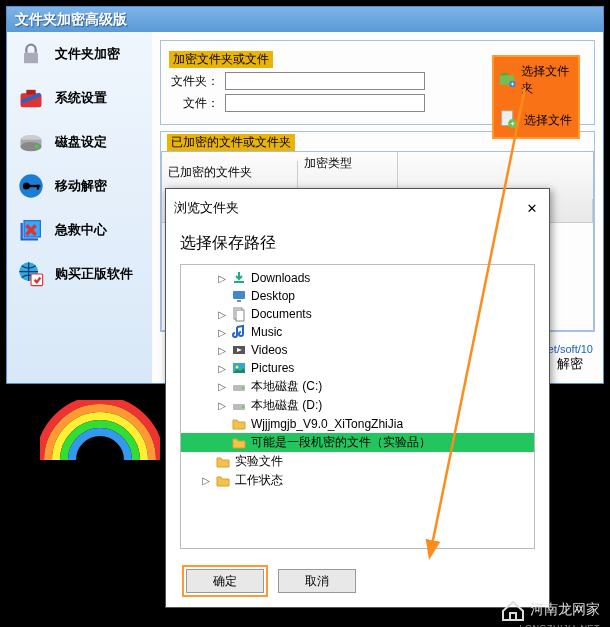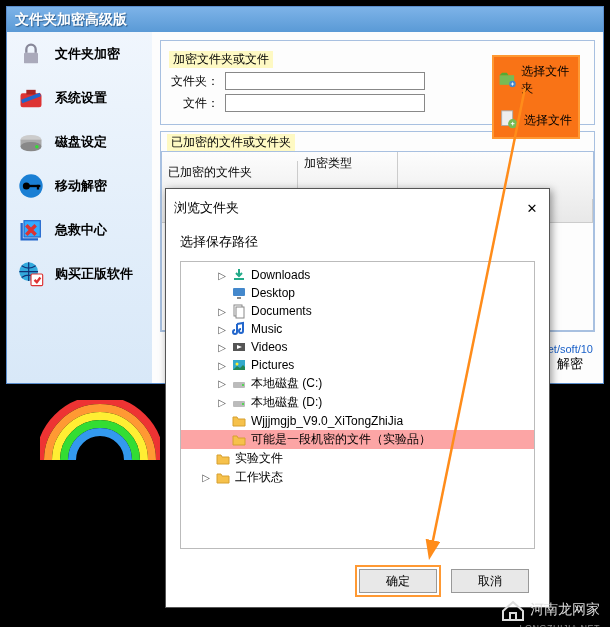--- a/index.html
+++ b/index.html
@@ -9,47 +9,47 @@
 .titlebar { height: 25px; background: linear-gradient(#7db3e8,#5a9ad6); display: flex; align-items: center; padding: 0 8px; }
 .titlebar-text { color: #fff; font-size: 14px; font-weight: bold; text-shadow: 1px 1px 1px #2a5a8a; }
 
 .sidebar { position: absolute; left: 0; top: 25px; width: 145px; bottom: 0; background: linear-gradient(#f0f6fd,#d8e8f8); font-weight: bold; }
 .sidebar-item { display: flex; align-items: center; padding: 8px 10px; cursor: pointer; gap: 10px; }
 .sidebar-icon { width: 28px; height: 28px; display: flex; align-items: center; justify-content: center; }
 .sidebar-label { font-size: 13px; }
 
 .content { position: absolute; left: 145px; top: 25px; right: 0; bottom: 0; background: #fdfdfd; padding: 8px; }
 .fieldset { border: 1px solid #a8c0e0; padding: 8px; margin-bottom: 6px; }
-.fieldset-legend { font-size: 12px; padding: 0 4px; background: #fef9c3; margin-top: -14px; display: inline-block; }
+.fieldset-legend { font-size: 12px; padding: 0 4px; background: #eab308; margin-top: -14px; display: inline-block; }
 .form-row { display: flex; align-items: center; margin: 4px 0; gap: 6px; }
 .form-label { font-size: 12px; width: 50px; text-align: right; }
 .form-input { border: 1px solid #888; height: 18px; width: 200px; font-size: 12px; padding: 0 2px; }
 .side-buttons { position: absolute; right: 14px; top: 14px; width: 88px; border: 2px solid #ff9933; background: #f97316; }
 .side-btn { display: flex; align-items: center; gap: 4px; padding: 6px 4px; font-size: 12px; cursor: pointer; }
 .side-btn svg { width: 22px; height: 22px; }
 
 .table-area { border: 1px solid #a8c0e0; height: 180px; overflow: hidden; }
 .table-header { display: flex; background: linear-gradient(#fdfdfd,#e8e8e8); border-bottom: 1px solid #ccc; }
 .th { font-size: 12px; padding: 3px 6px; border-right: 1px solid #ccc; }
 .th1 { width: 136px; margin-top: 9px; } .th2 { width: 100px; } .th3 { width: 110px; } .th4 { flex: 1; margin-top: 47px; }
 
 .bottom-actions { position: absolute; bottom: 10px; right: 20px; display: flex; gap: 24px; }
 .action-link { font-size: 13px; cursor: pointer; }
 .url-text { position: absolute; bottom: 28px; right: 10px; font-size: 11px; color: #1a60c8; }
 
 .browse-dialog { position: absolute; left: 165px; top: 188px; width: 385px; height: 420px; background: #fff; border: 1px solid #555; box-shadow: 2px 2px 8px rgba(0,0,0,0.4); z-index: 10; display: flex; flex-direction: column; }
 .dlg-title { display: flex; justify-content: space-between; align-items: center; padding: 10px 8px; font-size: 13px; }
 .dlg-close { width: 18px; height: 18px; cursor: pointer; display: flex; align-items: center; justify-content: center; }
-.dlg-subtitle { padding: 6px 14px 10px; font-size: 13px; }
+.dlg-subtitle { padding: 6px 14px 10px; font-size: 16px; }
 .tree-container { flex: 1; margin: 0 14px 10px; border: 1px solid #bbb; overflow-y: auto; padding: 4px 0; }
 .tree-item { display: flex; align-items: center; gap: 4px; padding: 1px 0; font-size: 12px; cursor: pointer; }
 .tree-expand { width: 10px; text-align: center; color: #555; font-size: 10px; }
 .tree-icon { width: 16px; height: 16px; display: flex; align-items: center; justify-content: center; }
-.tree-item.selected { background: #fca5a5; }
-.dlg-buttons { display: flex; justify-content: flex-end; gap: 14px; padding: 10px 20px 14px; }
+.tree-item.selected { background: #22c55e; }
+.dlg-buttons { display: flex; justify-content: flex-start; gap: 14px; padding: 10px 20px 14px; }
 .dlg-btn { width: 78px; height: 24px; background: #e8e8e8; border: 1px solid #999; font-size: 12px; cursor: pointer; }
 .dlg-btn.primary { outline: 2px solid #ff9933; outline-offset: 2px; }
 
 .arrow-overlay { position: absolute; left: 0; top: 0; width: 610px; height: 627px; pointer-events: none; z-index: 20; }
 
 .rainbow { position: absolute; left: 40px; top: 400px; width: 120px; height: 60px; z-index: 1; }
 
 .watermark { position: absolute; right: 10px; bottom: 6px; color: #ddd; font-size: 14px; z-index: 30; display: flex; align-items: center; gap: 4px; }
 .watermark-sub { position: absolute; right: 10px; bottom: -6px; color: #888; font-size: 9px; z-index: 30; letter-spacing: 0.5px; }
 </style>

